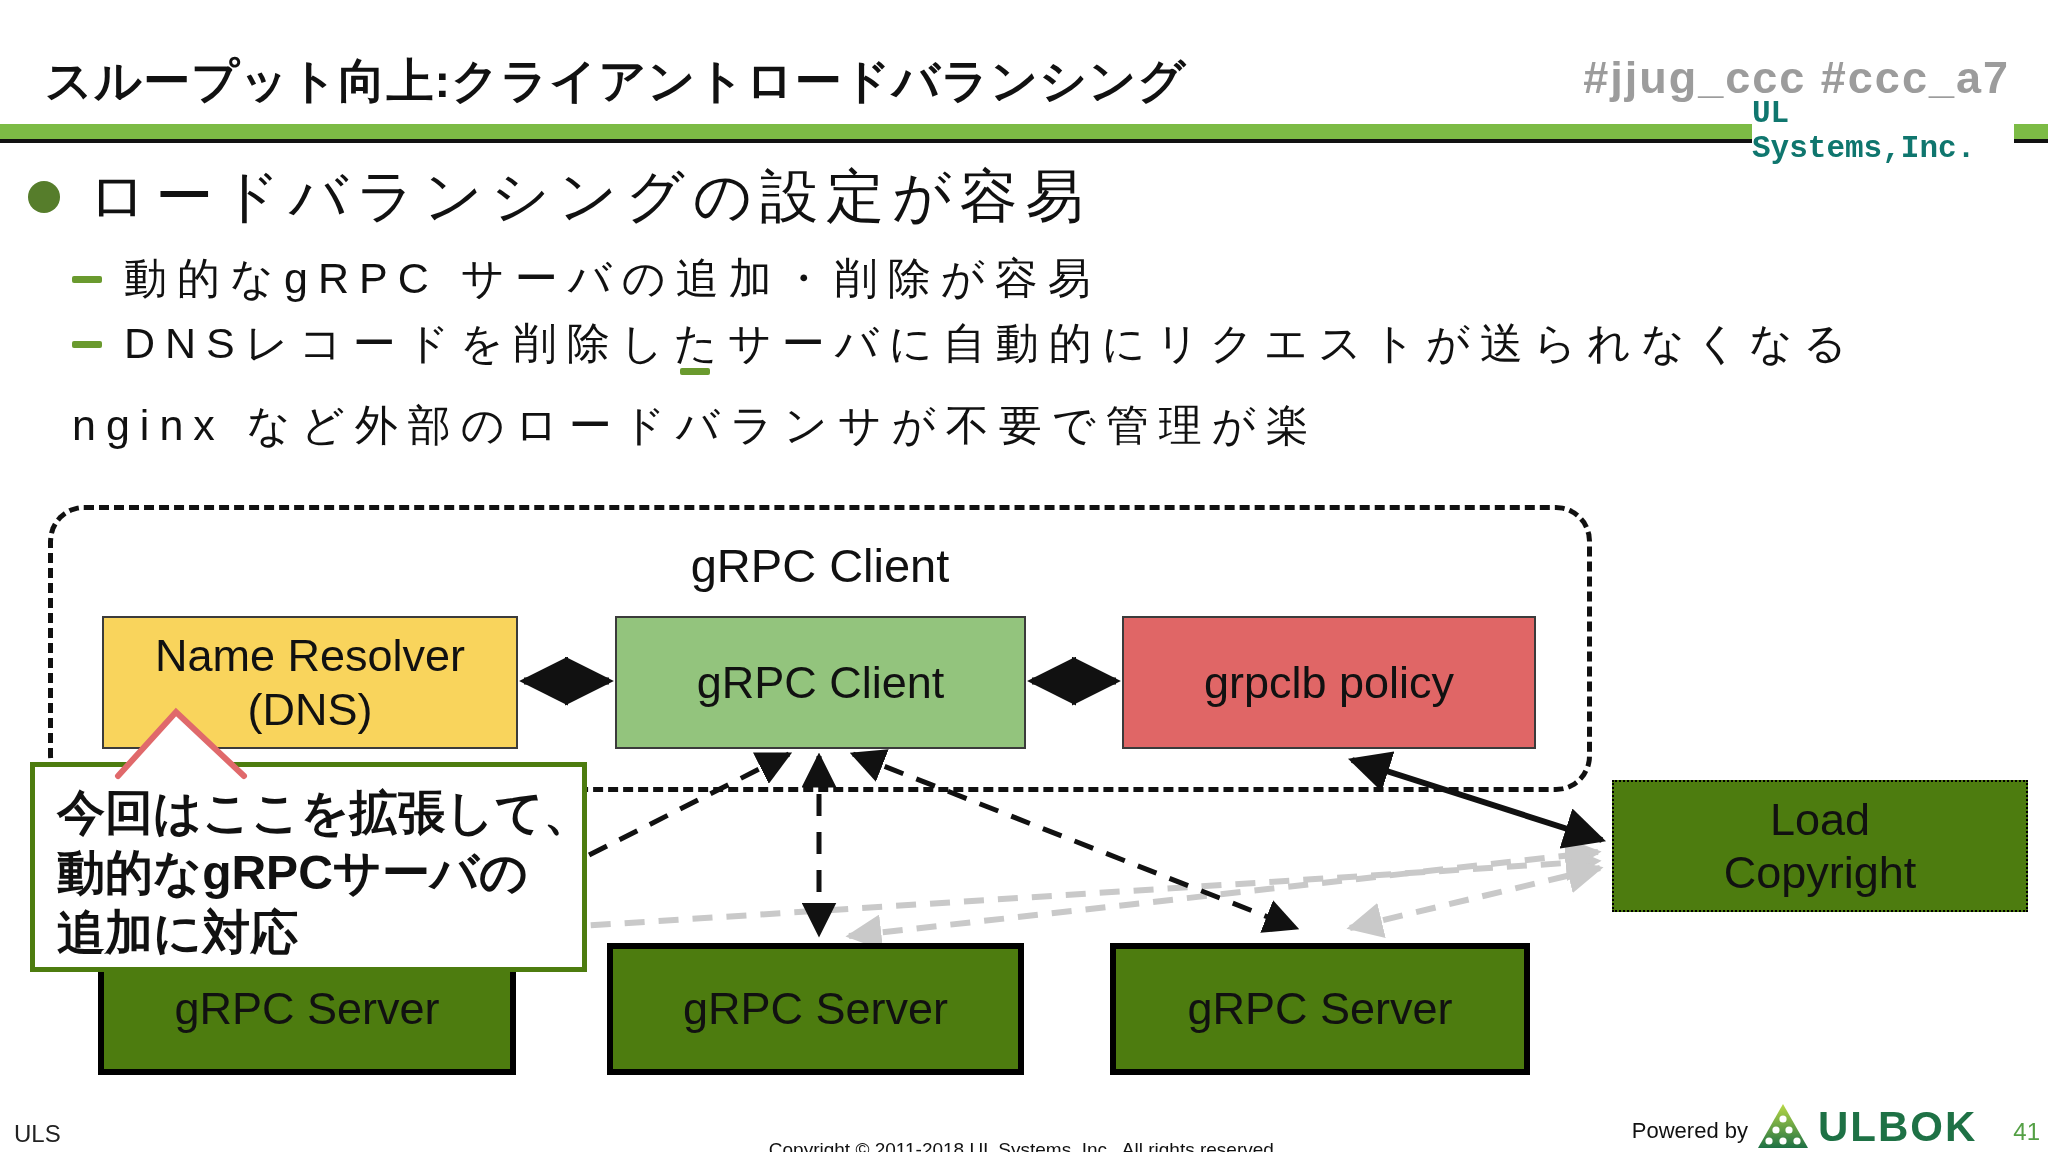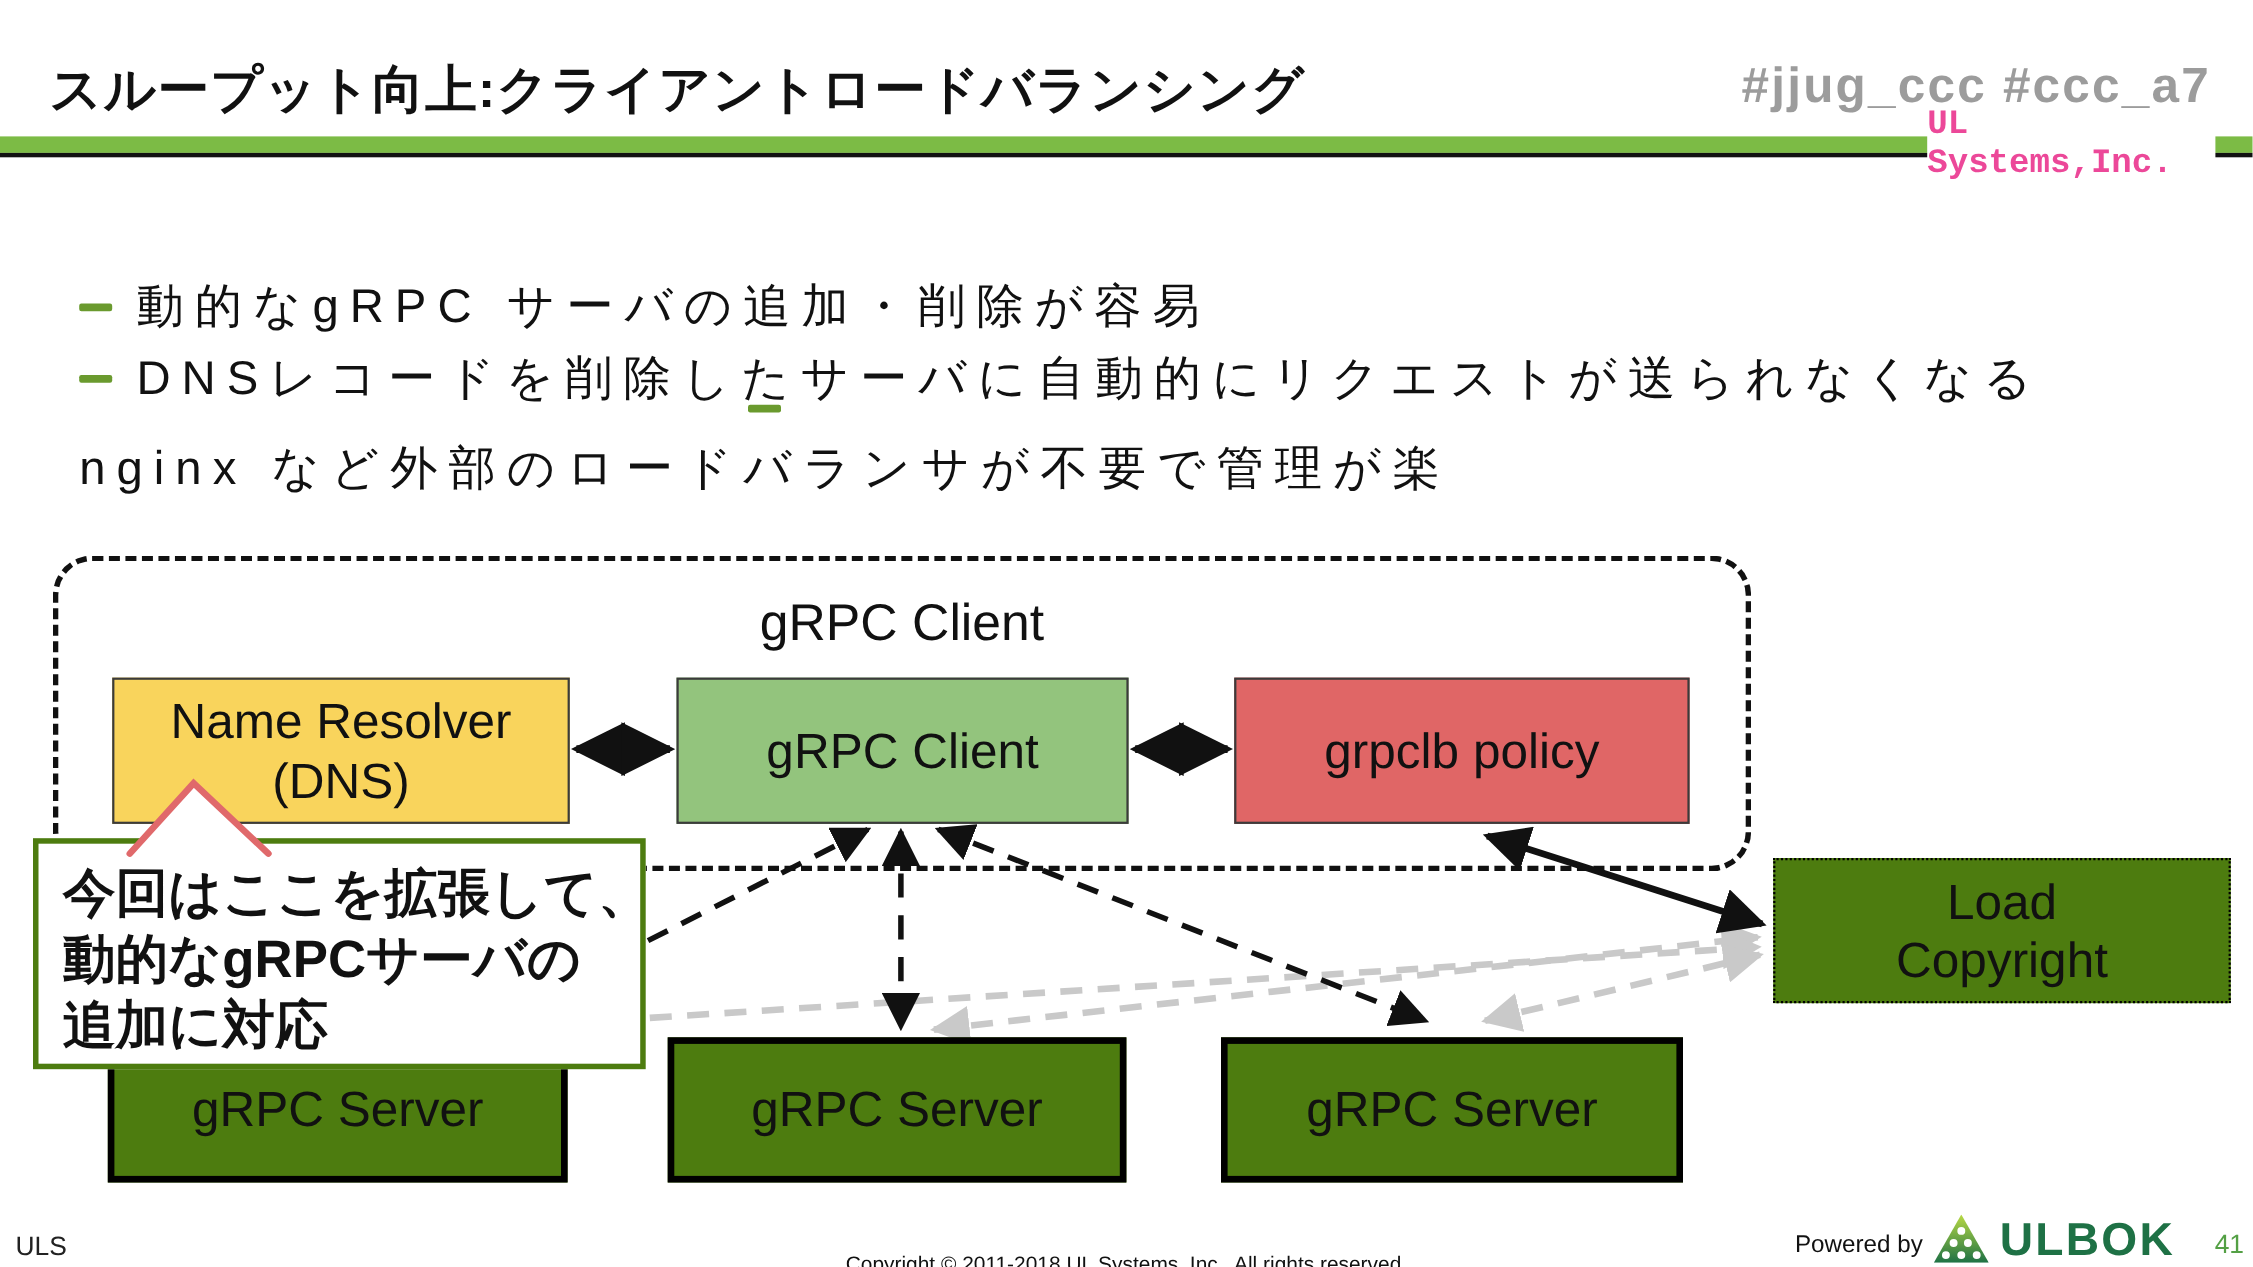--- a/index.html
+++ b/index.html
@@ -6,21 +6,21 @@
   .slide{position:relative;width:2048px;height:1152px;background:#ffffff;overflow:hidden;
          font-family:"Liberation Sans","DejaVu Sans",sans-serif;color:#111;}
 
   
   .title{position:absolute;left:45px;top:50px;font-size:47px;font-weight:bold;letter-spacing:1px;white-space:nowrap;}
   .hashtags{position:absolute;right:38px;top:52px;font-size:45px;font-weight:bold;color:#9c9c9c;letter-spacing:2px;white-space:nowrap;}
   .greenbar{position:absolute;left:0;top:124px;width:2048px;height:15px;background:#7cbb45;}
   .blackline{position:absolute;left:0;top:139px;width:2048px;height:4px;background:#111;}
   .logo-patch{position:absolute;left:1752px;top:108px;width:262px;height:46px;background:#fff;border-radius:8px;
               display:flex;align-items:center;justify-content:center;z-index:5;}
-  .logo-patch span{color:#ec4899;font-weight:bold;font-size:31px;letter-spacing:0px;font-family:"Liberation Mono","DejaVu Sans Mono",monospace;}
+  .logo-patch span{color:#0f766e;font-weight:bold;font-size:31px;letter-spacing:0px;font-family:"Liberation Mono","DejaVu Sans Mono",monospace;}
 
   
   .bullet-main{position:absolute;left:28px;top:158px;display:flex;align-items:center;gap:28px;}
   .bullet-main .dot{width:32px;height:32px;border-radius:50%;background:#567d2b;flex:0 0 auto;}
   .bullet-main .txt{font-size:58px;letter-spacing:8px;white-space:nowrap;}
   .sub{position:absolute;left:72px;display:flex;align-items:center;gap:22px;}
   .sub .dash{width:30px;height:7px;background:#6a9a2e;flex:0 0 auto;border-radius:2px;}
   .sub .txt{font-size:43px;letter-spacing:10px;white-space:nowrap;}
   .sub1{top:250px;} .sub2{top:315px;} .sub3{top:368px;flex-direction:column;}
 
@@ -58,20 +58,24 @@
 <div class="slide">
 
   <div class="title">スループット向上:クライアントロードバランシング</div>
   <div class="hashtags">#jjug_ccc #ccc_a7</div>
   <div class="greenbar"></div>
   <div class="blackline"></div>
   <div class="logo-patch">
     <span>UL Systems,Inc.</span>
   </div>
 
+  <div class="bullet-main">
+    <span class="dot"></span>
+    <span class="txt">ロードバランシングの設定が容易</span>
+  </div>
   <div class="sub sub1">
     <span class="dash"></span>
     <span class="txt">動的なgRPC サーバの追加・削除が容易</span>
   </div>
   <div class="sub sub2">
     <span class="dash"></span>
     <span class="txt">DNSレコードを削除したサーバに自動的にリクエストが送られなくなる</span>
   </div>
   <div class="sub sub3">
     <span class="dash"></span>

